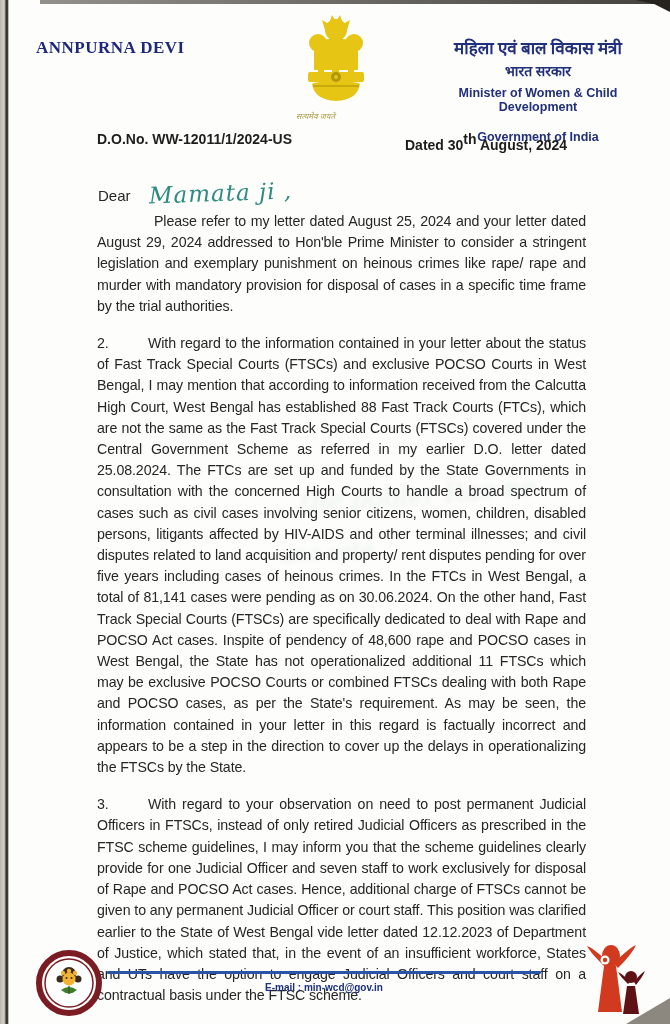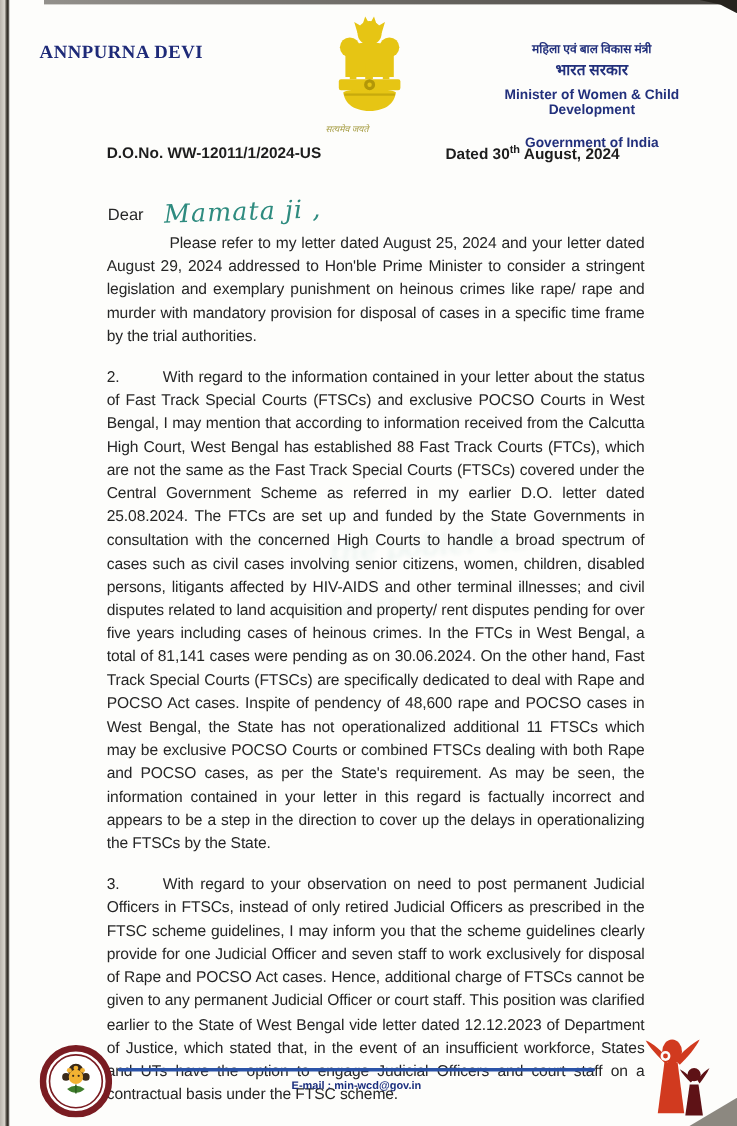--- a/index.html
+++ b/index.html
@@ -22,28 +22,28 @@
   .bleed-1{left:300px;top:480px;font-size:26px;transform:rotate(-4deg);}
   .bleed-2{left:280px;top:540px;font-size:22px;transform:rotate(-3deg);}
   
   .hdr-left{position:absolute;left:36px;top:34px;color:#222e7c;}
   .hdr-left .hindi{font-size:21px;font-weight:bold;font-family:"Liberation Serif",serif;}
   .hdr-left .eng{font-size:17px;font-weight:bold;font-family:"Liberation Serif",serif;
     letter-spacing:.5px;margin-top:4px;color:#1e2a78;}
   .emblem{position:absolute;left:296px;top:10px;width:80px;height:112px;font-style:italic;}
   .emblem .motto{font-size:8px;color:#a49a3e;margin-top:-4px;}
   .hdr-right{position:absolute;left:420px;top:36px;width:236px;text-align:center;color:#22307c;}
-  .hdr-right .h1{font-size:11px;font-weight:bold;font-family:"Liberation Serif",serif;text-align:center;}
+  .hdr-right .h1{font-size:17px;font-weight:bold;font-family:"Liberation Serif",serif;text-align:center;}
   .hdr-right .h2{font-size:14px;font-weight:bold;font-family:"Liberation Serif",serif;margin-top:2px;}
   .hdr-right .e1{font-size:12.5px;font-weight:bold;margin-top:6px;}
   .hdr-right .e2{font-size:12.5px;font-weight:bold;margin-top:16px;}
   
   .ref-row{position:absolute;left:97px;top:131px;width:488px;font-size:14px;font-weight:bold;color:#1d1d1d;}
   .ref-date{position:absolute;left:308px;top:0;}
-  .ref-date sup{font-size:10px;}
+  .ref-date sup{font-size:14px;}
   
   .salutation{position:absolute;left:98px;top:180px;}
   .salutation .dear{font-size:15px;color:#262626;}
   .salutation .hand{font-family:"DejaVu Serif",serif;font-style:italic;font-size:23px;
     color:#2e8b7f;margin-left:14px;letter-spacing:1px;display:inline-block;transform:rotate(-2deg);}
   
   .body-block{position:absolute;left:97px;top:211px;width:489px;
     font-size:14.2px;line-height:21.2px;text-align:justify;color:#262626;letter-spacing:-0.1px;}
   .body-block p{margin:0 0 16px 0;}
   .p-indent{text-indent:57px;}

